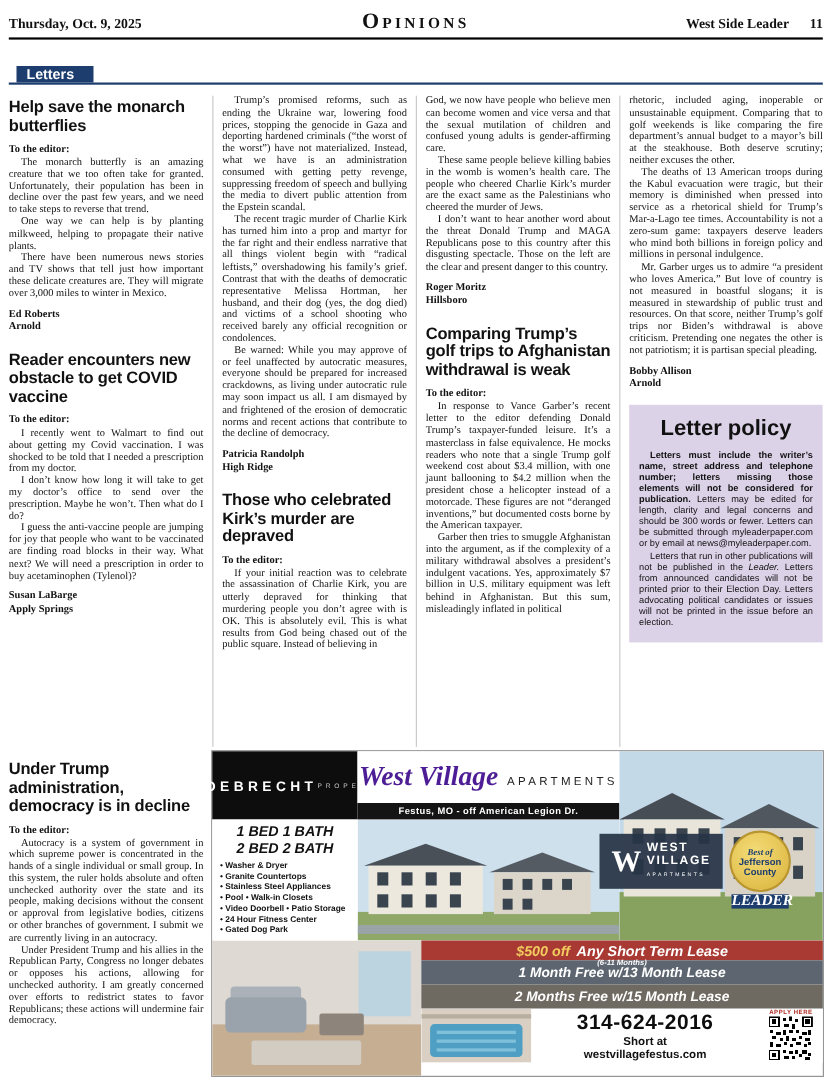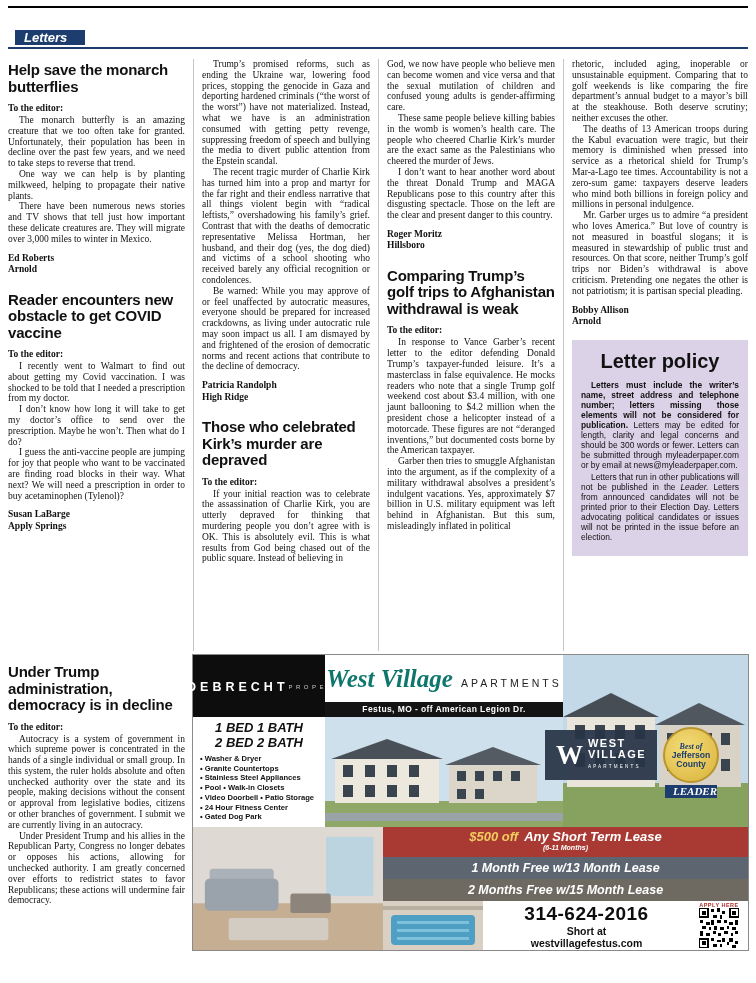--- a/index.html
+++ b/index.html
@@ -14,22 +14,22 @@
   .h-left { flex:1; text-align:left; font-weight:bold; font-size:12.5px; }
   .h-mid { flex:1; text-align:center; }
   .masthead { display:inline-block; font-size:14px; font-weight:bold; letter-spacing:3px;
               text-transform:uppercase; }
   .masthead::first-letter { font-size:20px; }
   .h-right { flex:1; text-align:right; font-weight:bold; font-size:12.5px; }
   .pageno { margin-left:16px; }
   .header-rule { border-top:2.5px solid #000; margin-bottom:20px; }
 
   
-  .letters-banner { display:flex; align-items:center; height:21px;
-                    border-bottom:2.5px solid #1c3d6e; margin-bottom:10px;font-style:italic; }
+  .letters-banner { display:flex; align-items:flex-end; height:21px;
+                    border-bottom:2.5px solid #1c3d6e; margin-bottom:10px; }
   .red-block { width:7px; background:#c1272d; }
   .letters-label { background:#1c3d6e; color:#fff; font-family:"Liberation Sans",sans-serif;
                    font-weight:bold; font-size:13px; padding:0 18px 0 9px;
                    display:flex; align-items:center; }
 
   
   .content { display:grid; width:740px; grid-template-columns:repeat(4,1fr);
              grid-template-rows:592px auto; }
   .tcol { grid-row:1; padding:0 8px; overflow:hidden; }
   .tcol.c1 { padding-left:0; }
@@ -63,36 +63,36 @@
         font-family:"Liberation Sans",sans-serif; background:#fff; }
   .ad > div { position:absolute; }
   .dp-box { left:0; top:0; width:132px; height:62px; background:#0d0d0d; color:#fff;
             display:flex; flex-direction:row; align-items:center; justify-content:center; }
   .dp-mark { font-size:21px; font-weight:bold; font-style:italic; letter-spacing:1px; }
   .dp-name { font-size:12.5px; font-weight:bold; letter-spacing:4px; margin-top:2px; }
   .dp-sub { font-size:6px; letter-spacing:3.5px; color:#c9c9c9; margin-top:1px; }
   .ad-banner { left:132px; top:0; width:238px; height:47px; background:#fff;
                display:flex; align-items:baseline; justify-content:center; padding-top:10px; }
   .wv-script { font-family:"Liberation Serif",serif; font-style:italic; font-weight:bold;
-               font-size:25px; color:#0f766e; margin-right:8px; }
+               font-size:25px; color:#4c1d95; margin-right:8px; }
   .wv-caps { font-size:10.5px; letter-spacing:3px; color:#222; }
   .ad-loc { left:132px; top:47px; width:238px; height:15px; background:#141414; color:#fff;
             font-size:8.5px; font-weight:bold; text-align:center; line-height:15px;
             letter-spacing:0.4px; }
   .photo-right { left:370px; top:0; width:185px; height:172px; }
   .photo-mid { left:132px; top:62px; width:238px; height:110px; }
   .amenities { left:0; top:62px; width:132px; height:110px; background:#fff; padding-top:3px; }
   .beds div { font-size:13px; font-weight:800; font-style:italic; text-align:center;
               line-height:15px; }
   .bullets { margin-top:4px; padding-left:7px; }
   .bullets .bullet { font-size:7.6px; font-weight:bold; line-height:9.7px; }
   .photo-interior { left:0; top:172px; width:190px; height:123px; }
   .promo { left:190px; top:172px; width:365px; height:123px; }
   .bar { color:#fff; font-weight:bold; font-style:italic; text-align:center; }
-  .bar1 { height:30px; background:#a83a33; padding-top:2px; font-size:13px;text-align:center; }
+  .bar1 { height:18px; background:#a83a33; padding-top:2px; font-size:13px;text-align:center; }
   .bar1 .hl { color:#f2cc5f; margin-right:6px; }
   .bar1 .sub { font-size:7px; line-height:8px; font-weight:bold; }
   .bar2 { height:22px; background:#5d6670; font-size:12.5px; line-height:22px; }
   .bar3 { height:22px; background:#6e6961; font-size:12.5px; line-height:22px; }
   .contact { display:flex; height:49px; background:#fff;justify-content:flex-end; }
   .pool { width:100px; height:49px; flex:none; }
   .phoneblock { flex:1; text-align:center; padding-top:2px; }
   .phone { font-size:19px; font-weight:800; letter-spacing:0.5px; color:#0d0d0d; }
   .apply { font-size:10.5px; font-weight:bold; line-height:12px; }
   .qrblock { width:58px; flex:none; text-align:center; padding-top:1px; }
@@ -106,29 +106,39 @@
   .wv-col .wv-sub { font-size:4.6px; letter-spacing:2.2px; margin-top:1px; font-weight:normal; }
   .badge { left:470px; top:72px; width:56px; height:56px; border-radius:50%;
            background:radial-gradient(circle at 40% 35%, #f4dc78, #d9b23a);
            border:2px solid #b9952f; color:#1c3d6e; display:flex; flex-direction:column;
            align-items:center; justify-content:center; font-weight:bold; }
   .badge .b1 { font-family:"Liberation Serif",serif; font-style:italic; font-size:8px; }
   .badge .b2 { font-size:8.6px; line-height:9px; }
   .badge .b3 { font-size:8.6px; line-height:9px; }
   .leader-tag { left:472px; top:130px; width:52px; height:13px; background:#1c3d6e;
                 color:#fff; font-family:"Liberation Serif",serif; font-style:italic;
-                font-weight:bold; font-size:11px; text-align:right; line-height:13px; }
+                font-weight:bold; font-size:14px; text-align:left; line-height:13px; }
   .photo-right svg, .photo-mid svg, .photo-interior svg, .pool svg { width:100%; height:100%;
                 display:block; }
 </style>
 </head>
 <body>
 
 <div class="page">
 
+  <div class="header">
+    <div class="h-left">Thursday, Oct. 9, 2025</div>
+    <div class="h-mid">
+      <h1 class="masthead">Opinions</h1>
+    </div>
+    <div class="h-right">
+      <span>West Side Leader</span>
+      <span class="pageno">11</span>
+    </div>
+  </div>
   <div class="header-rule"></div>
 
   <div class="letters-banner">
     <div class="red-block"></div>
     <div class="letters-label">Letters</div>
   </div>
 
   <div class="content">
 
     <div class="tcol c1">

